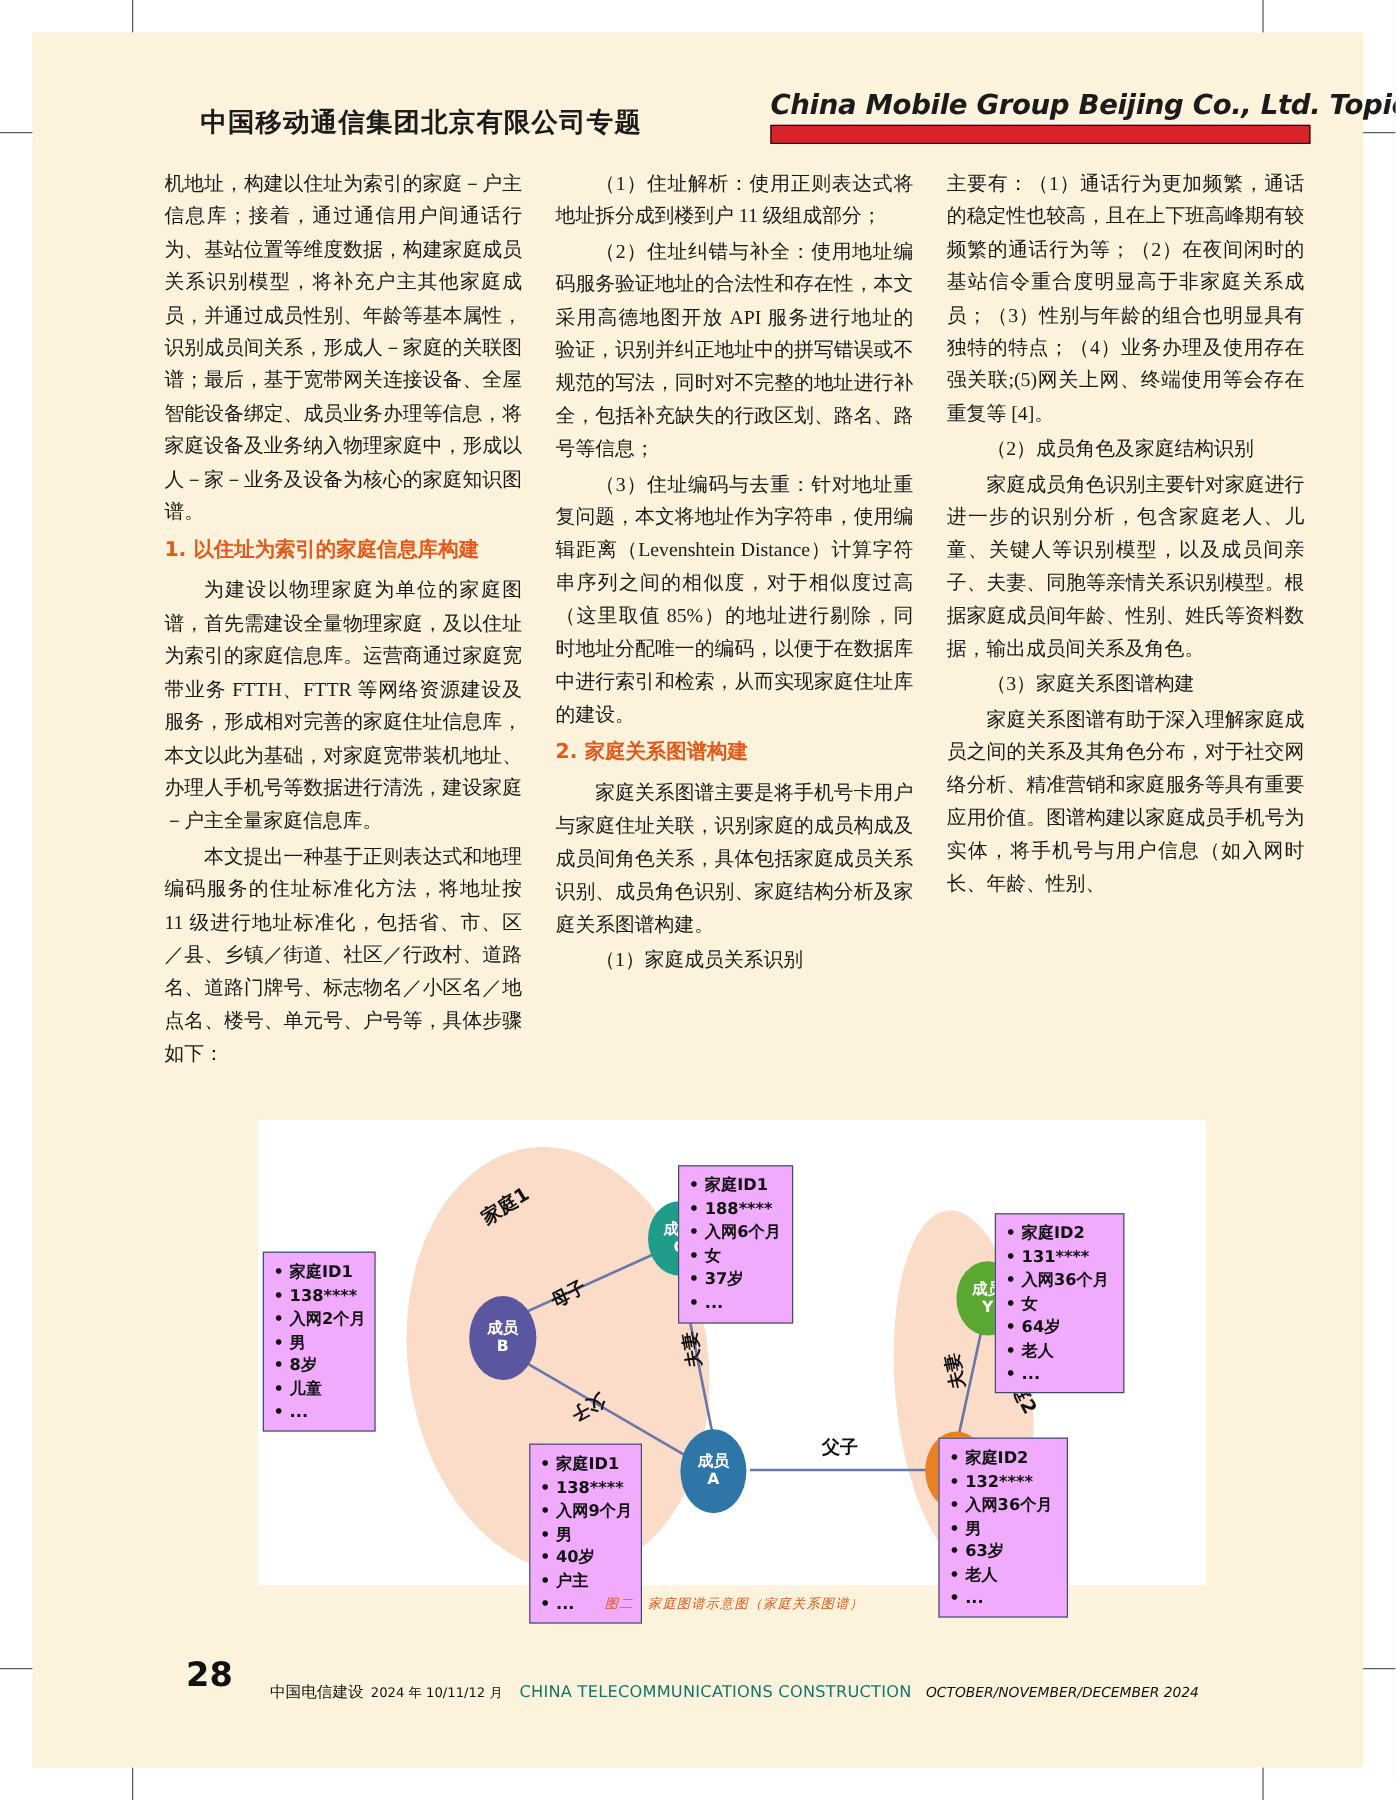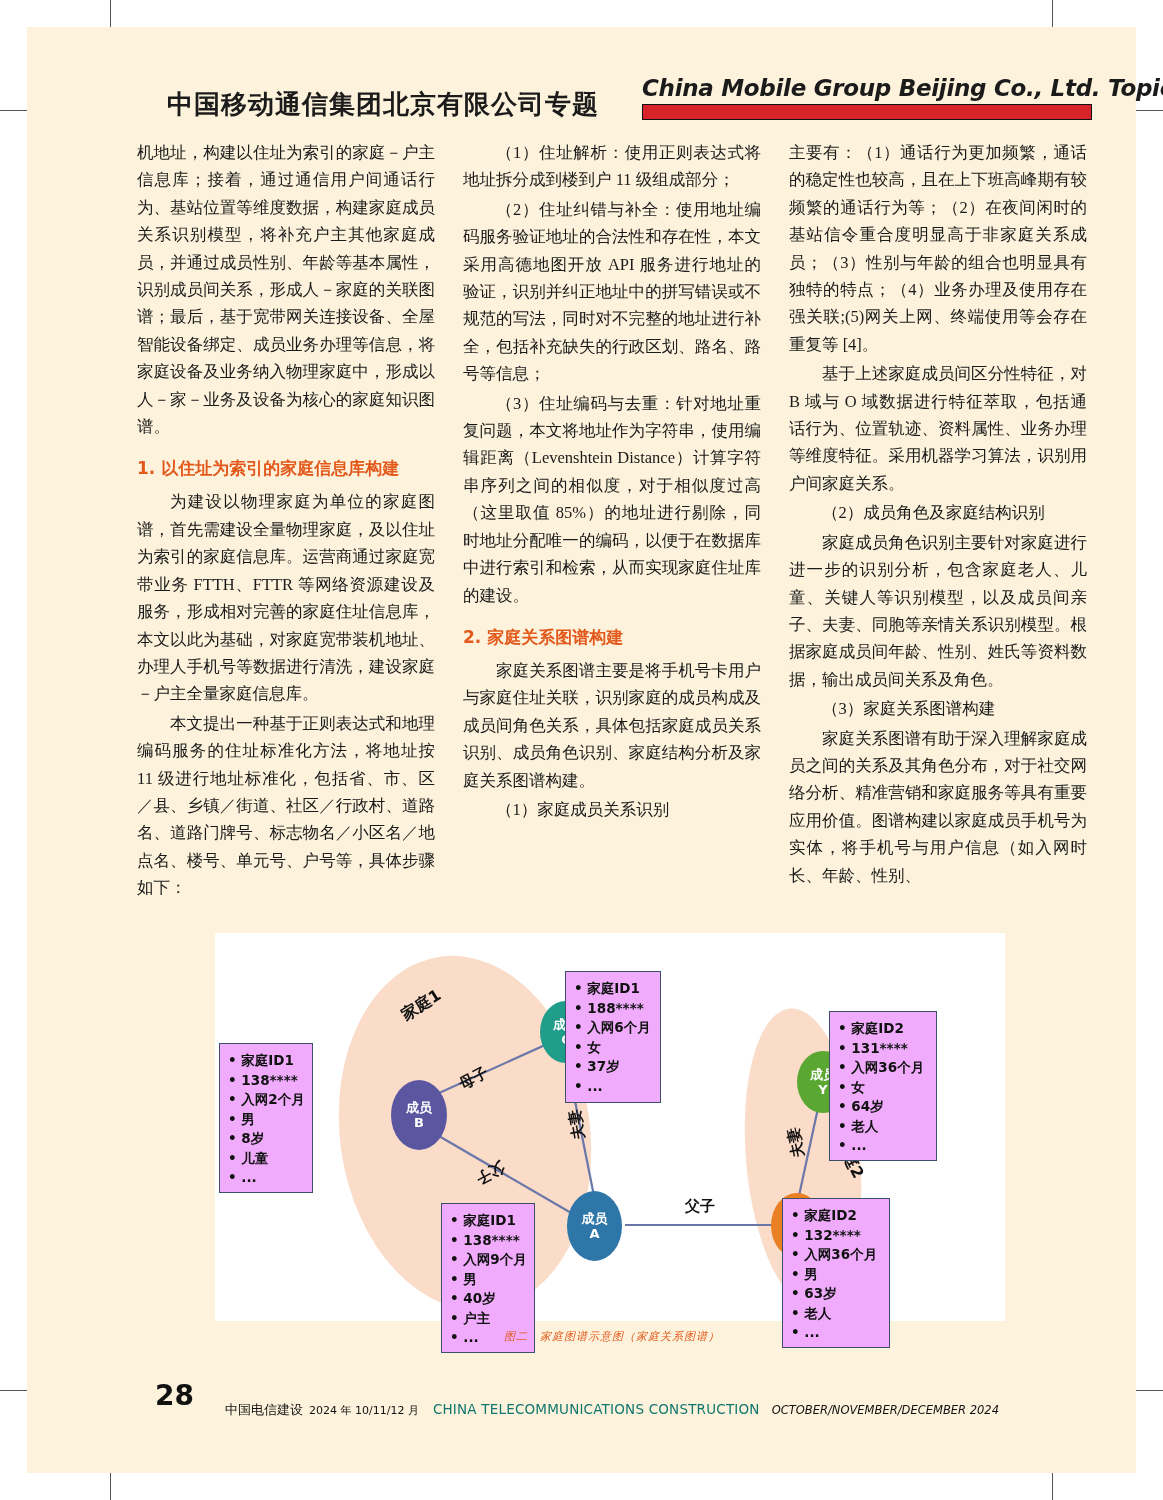--- a/index.html
+++ b/index.html
@@ -20,21 +20,21 @@
   .cmark{position:absolute;background:#555;}
   .inner{
     position:absolute;
     left:110px; top:40px;
     width:950px; height:1380px;
   }
   
   .header{position:relative;height:62px;}
   .hdr-cn{
     position:absolute;left:30px;top:20px;
-    font-size:26px;font-weight:bold;letter-spacing:1px;
+    font-size:22px;font-weight:bold;letter-spacing:1px;
     color:#1b1b1b;
     font-family:"DejaVu Sans","Liberation Sans",sans-serif;
   }
   .hdr-en-wrap{position:absolute;left:505px;top:8px;width:450px;}
   .hdr-en{
     font-family:"DejaVu Sans","Liberation Sans",sans-serif;
     font-size:23px;font-weight:bold;font-style:italic;
     color:#1b1b1b;white-space:nowrap;letter-spacing:-0.3px;
     text-align:right;
   }
@@ -52,21 +52,21 @@
     margin:0 0 2px 0;
     font-size:16.5px;
     line-height:27.4px;
     text-align:justify;
     text-justify:inter-ideograph;
     color:#1a1a1a;
     text-indent:2em;
   }
   p.noind{text-indent:0;}
   h3.sec{
-    margin:15px 0 6px 0;
+    margin:5px 0 6px 0;
     font-size:17px;
     line-height:27px;
     color:#e2591b;
     font-weight:bold;
     font-family:"DejaVu Sans","Liberation Sans",sans-serif;
     text-align:justify;
   }
   
   .figwrap{
     position:absolute;left:0;top:866px;width:950px;height:430px;
@@ -173,21 +173,20 @@
       <div class="col" id="col1">
           <p class="bt">（1）住址解析：使用正则表达式将地址拆分成到楼到户 11 级组成部分；</p>
           <p class="bt">（2）住址纠错与补全：使用地址编码服务验证地址的合法性和存在性，本文采用高德地图开放 API 服务进行地址的验证，识别并纠正地址中的拼写错误或不规范的写法，同时对不完整的地址进行补全，包括补充缺失的行政区划、路名、路号等信息；</p>
           <p class="bt">（3）住址编码与去重：针对地址重复问题，本文将地址作为字符串，使用编辑距离（Levenshtein Distance）计算字符串序列之间的相似度，对于相似度过高（这里取值 85%）的地址进行剔除，同时地址分配唯一的编码，以便于在数据库中进行索引和检索，从而实现家庭住址库的建设。</p>
           <h3 class="sec">2. 家庭关系图谱构建</h3>
           <p class="bt">家庭关系图谱主要是将手机号卡用户与家庭住址关联，识别家庭的成员构成及成员间角色关系，具体包括家庭成员关系识别、成员角色识别、家庭结构分析及家庭关系图谱构建。</p>
           <p class="bt">（1）家庭成员关系识别</p>
         </div>
       <div class="col" id="col2">
           <p class="bt noind">主要有：（1）通话行为更加频繁，通话的稳定性也较高，且在上下班高峰期有较频繁的通话行为等；（2）在夜间闲时的基站信令重合度明显高于非家庭关系成员；（3）性别与年龄的组合也明显具有独特的特点；（4）业务办理及使用存在强关联;(5)网关上网、终端使用等会存在重复等 [4]。</p>
-          <p class="bt">基于上述家庭成员间区分性特征，对 B 域与 O 域数据进行特征萃取，包括通话行为、位置轨迹、资料属性、业务办理等维度特征。采用机器学习算法，识别用户间家庭关系。</p>
           <p class="bt">（2）成员角色及家庭结构识别</p>
           <p class="bt">家庭成员角色识别主要针对家庭进行进一步的识别分析，包含家庭老人、儿童、关键人等识别模型，以及成员间亲子、夫妻、同胞等亲情关系识别模型。根据家庭成员间年龄、性别、姓氏等资料数据，输出成员间关系及角色。</p>
           <p class="bt">（3）家庭关系图谱构建</p>
           <p class="bt">家庭关系图谱有助于深入理解家庭成员之间的关系及其角色分布，对于社交网络分析、精准营销和家庭服务等具有重要应用价值。图谱构建以家庭成员手机号为实体，将手机号与用户信息（如入网时长、年龄、性别、</p>
         </div>
     </div>
 
     <div class="figwrap">
       <div class="figbox">
         <svg width="790" height="388" viewBox="0 0 790 388" style="position:absolute;left:0;top:0;">

